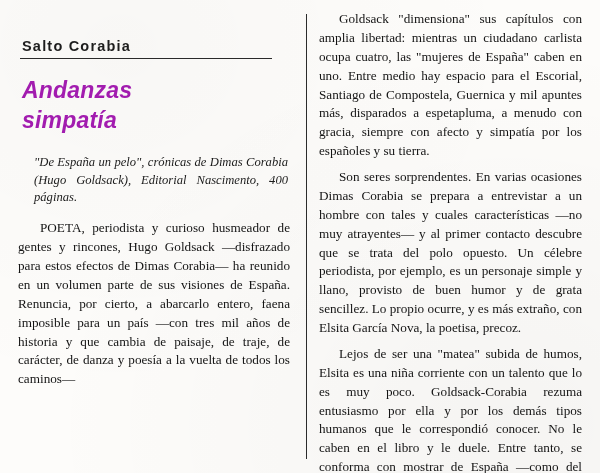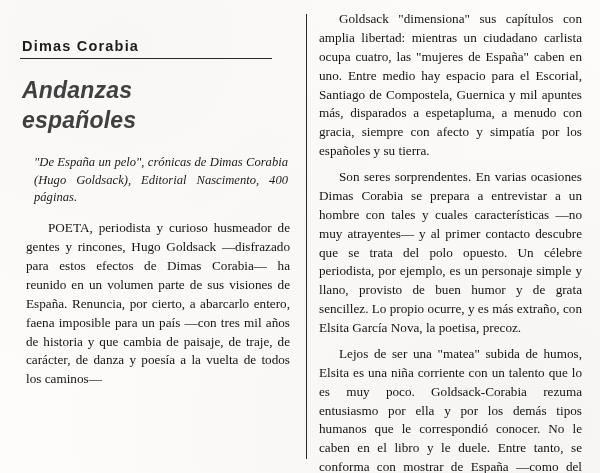--- a/index.html
+++ b/index.html
@@ -75,21 +75,21 @@
     margin: 2px 0 16px 2px;
     width: 252px;
   }
 
   .title {
     font-family: "Liberation Sans", sans-serif;
     font-style: italic;
     font-weight: bold;
     font-size: 23px;
     line-height: 1.32;
-    color: #404040;
+    color: #a21caf;
     margin: 0 0 18px 4px;
     letter-spacing: 0.2px;
   }
 
   .epigraph {
     font-style: italic;
     font-size: 12.6px;
     line-height: 1.42;
     text-align: justify;
     color: #1b1b1b;
@@ -105,41 +105,41 @@
     margin: 0 0 7px 0;
     text-indent: 20px;
     hyphens: auto;
   }
 
   p.body.first {
     text-indent: 22px;
   }
 
   .col-left p.body {
-    margin-left: 8px;
+    margin-left: 0;
     padding-right: 4px;
   }
 
   .col-right p.body {
     padding-right: 4px;
   }
 </style>
 </head>
 <body>
 
 <div class="page">
   <div class="columns">
 
     <div class="col-left">
-      <div class="author">Dimas  Corabia</div>
+      <div class="author">Salto  Corabia</div>
       <hr class="author-rule">
 
       <div class="title">
         <span>Andanzas</span><br>
-        <span>españoles</span>
+        <span>simpatía</span>
       </div>
 
       <div class="epigraph">"De España un pelo", crónicas de Dimas Corabia (Hugo Goldsack), Editorial Nascimento, 400 páginas.</div>
 
       <p class="body first">POETA, periodista y curioso husmeador de gentes y rincones, Hugo Goldsack —disfrazado para estos efectos de Dimas Corabia— ha reunido en un volumen parte de sus visiones de España. Renuncia, por cierto, a abarcarlo entero, faena imposible para un país —con tres mil años de historia y que cambia de paisaje, de traje, de carácter, de danza y poesía a la vuelta de todos los caminos—</p>
     </div>
 
     <div class="divider"></div>
 
     <div class="col-right">

